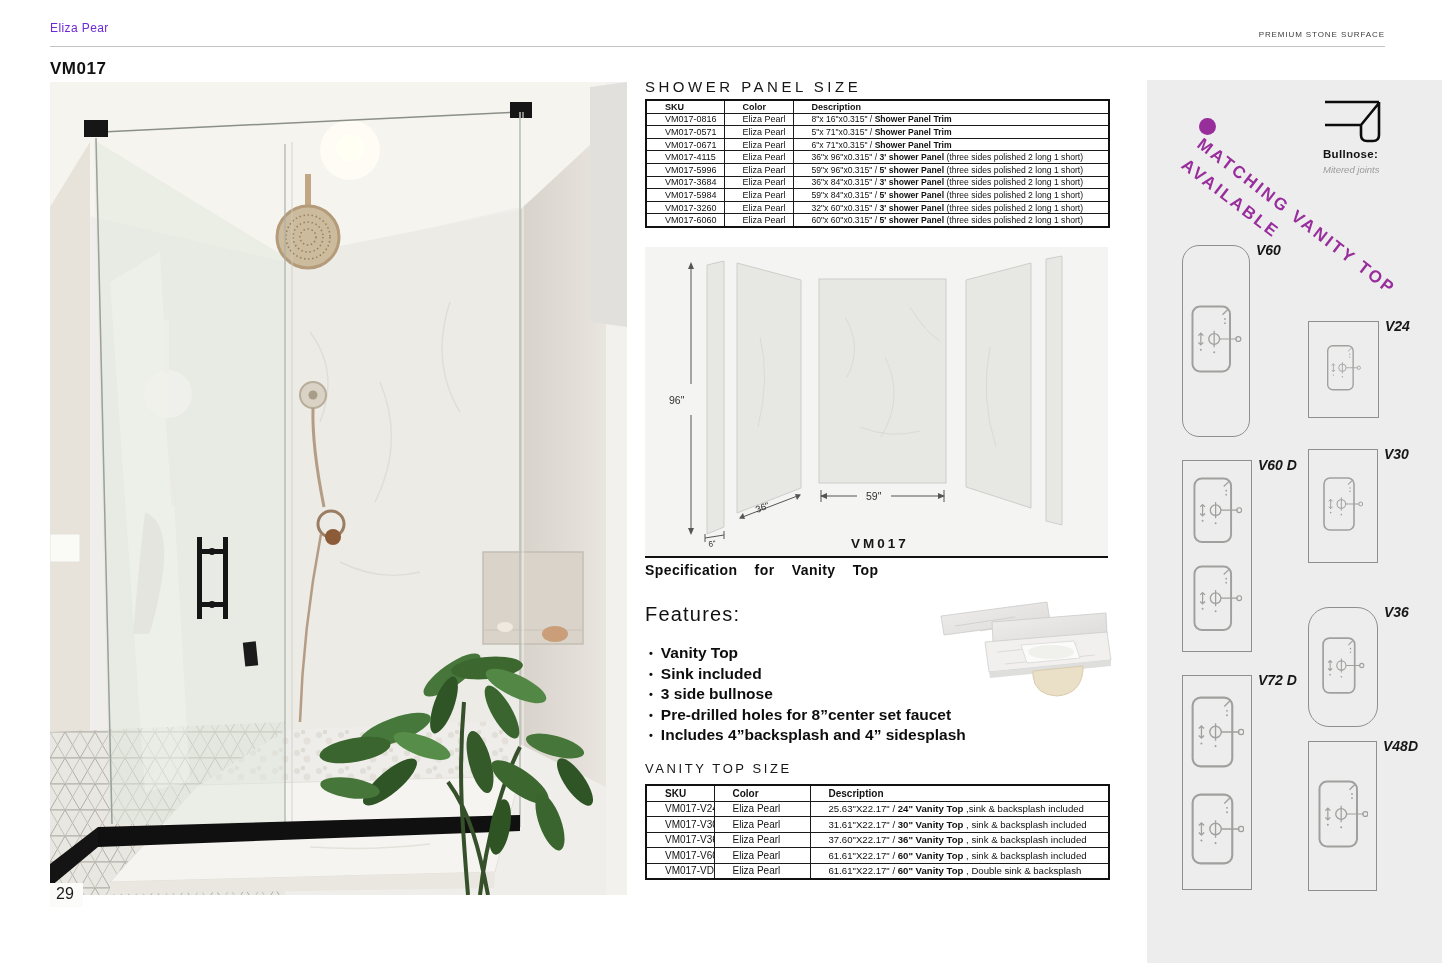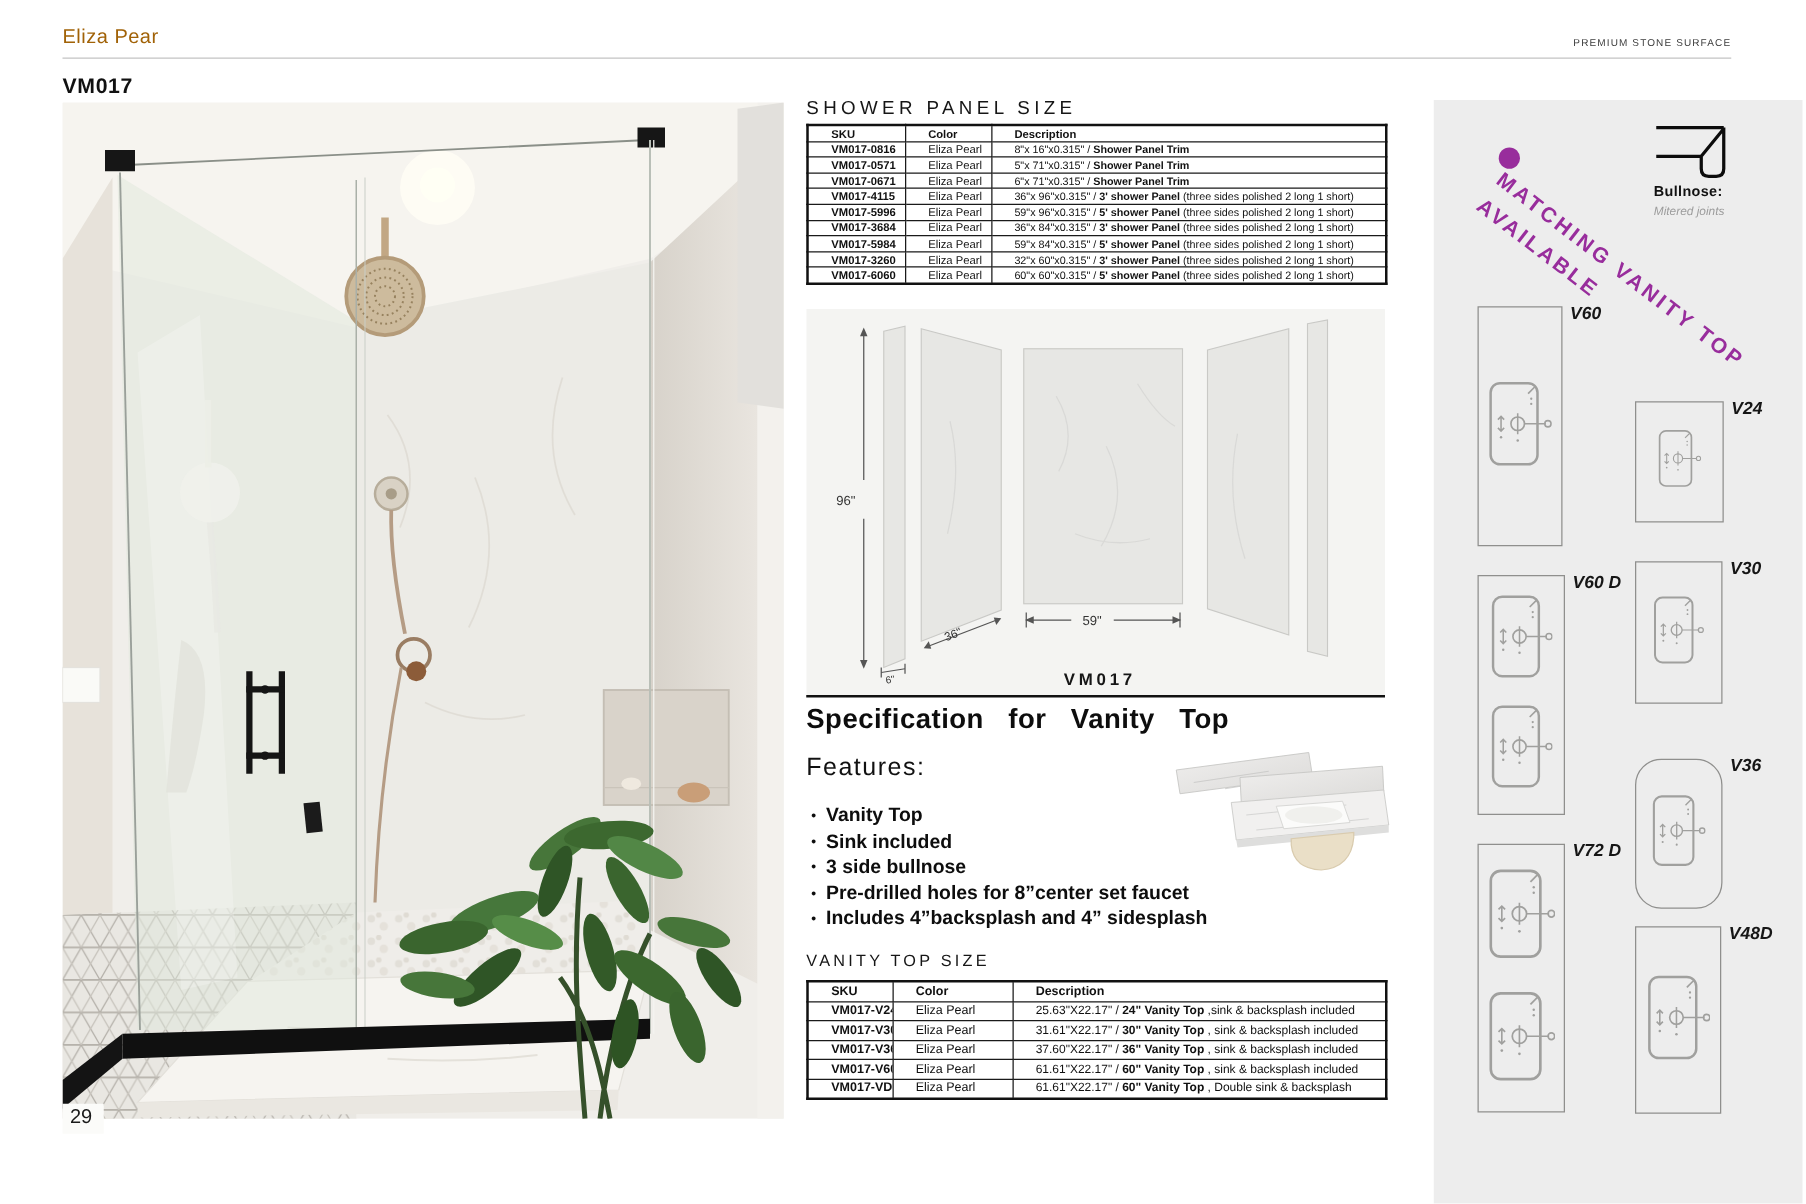--- a/index.html
+++ b/index.html
@@ -1,51 +1,51 @@
 <!DOCTYPE html>
 <html><head>
 <meta charset="utf-8">
 <style>
   html,body{margin:0;padding:0;background:#fff}
   .page{position:relative;width:1445px;height:963px;background:#fff;overflow:hidden;
         font-family:"Liberation Sans",sans-serif;color:#111}
 
   
-  .brand{position:absolute;left:50px;top:21px;font-size:16px;letter-spacing:.4px;color:#a16207}
+  .brand{position:absolute;left:50px;top:21px;font-size:12px;letter-spacing:.4px;color:#6d28d9}
   .tagline{position:absolute;right:60px;top:30px;font-size:8px;letter-spacing:.9px;color:#3c3c3c}
   .header-rule{position:absolute;left:50px;top:46px;width:1335px;height:1px;background:#c3c3c3}
   .model-code{position:absolute;left:50px;top:59px;font-size:17px;font-weight:bold;letter-spacing:.5px}
 
   
   .photo{position:absolute;left:50px;top:82px;width:577px;height:813px}
   .page-number{position:absolute;left:50px;top:883px;background:#fbfbf9;padding:2px 9px 4px 6px;
                font-size:16px;color:#1a1a1a}
 
   
   .mid-title{position:absolute;left:645px;font-size:15px;letter-spacing:3.5px;color:#161616}
   #shower-title{top:78px}
   #vanity-title{top:761px;font-size:13px;letter-spacing:2.6px}
 
   table.spec{position:absolute;border-collapse:collapse;table-layout:fixed;background:#fff;
              border:2px solid #111}
   table.spec th,table.spec td{border:1px solid #1a1a1a;padding:0 18px;text-align:left;
              vertical-align:middle;overflow:hidden;white-space:nowrap;font-weight:normal}
   table.spec th{font-weight:bold}
-  table.spec td.c-sku{font-weight:bold}
+  table.spec td.c-sku{font-weight:normal}
   #shower-table{left:645px;top:99px;width:463px;font-size:9px}
   #shower-table th,#shower-table td{height:11.6px}
   #shower-table .c-desc{font-size:8.6px}
   #vanity-table{left:645px;top:784px;width:463px;font-size:10px}
   #vanity-table th,#vanity-table td{height:14.5px}
   #vanity-table .c-desc{font-size:9.6px}
 
   .diagram{position:absolute;left:645px;top:247px;width:463px;height:309px}
   .divider{position:absolute;left:645px;top:556px;width:463px;height:2px;background:#111}
 
-  .spec-title{position:absolute;left:645px;top:562px;font-size:22px;font-weight:bold;
+  .spec-title{position:absolute;left:645px;top:562px;font-size:14px;font-weight:bold;
               word-spacing:13px;letter-spacing:.4px;color:#0d0d0d}
   .features-heading{position:absolute;left:645px;top:603px;font-size:20px;font-weight:normal;letter-spacing:1.2px}
   .features-list{position:absolute;left:649px;top:643px;margin:0;padding:0;list-style:none;
                  font-size:15.5px;font-weight:bold;line-height:20.5px;color:#0d0d0d}
   .features-list .dot{margin-right:8px;font-size:11px;vertical-align:1px}
   .vanity-photo{position:absolute;left:935px;top:596px;width:178px;height:106px}
 
   
   .right-panel{position:absolute;left:1147px;top:80px;width:295px;height:883px;background:#EDEDED}
   .bullnose-icon{position:absolute;left:176px;top:15px;width:62px;height:52px}
@@ -354,21 +354,21 @@
     <div class="bullnose-label">Bullnose:</div>
     <div class="bullnose-sub">Mitered joints</div>
 
     <div class="badge-dot" style="background: rgb(152, 45, 156);"></div>
     <div class="badge" style="color: rgb(152, 45, 156);">
       <div>MATCHING VANITY TOP</div>
       <div>AVAILABLE</div>
     </div>
 
     <div>
-        <div class="model-box" style="left: 35px; top: 165px; width: 66px; height: 190px;">
+        <div class="model-box" style="left: 35px; top: 165px; width: 66px; height: 190px; border-radius: 17px;">
           <div class="model-label">V60</div>
           <div class="model-sinks">
             <div><svg viewBox="0 0 62 84" width="51.666666666666664" height="70">
 <rect x="3" y="3" width="45" height="78" rx="9" fill="none" stroke="#a0a09e" stroke-width="2.4"></rect>
 <path d="M39,13 L46,6" stroke="#a0a09e" stroke-width="1.6" fill="none"></path>
 <circle cx="42" cy="18" r="1.1" fill="#a0a09e"></circle>
                 <circle cx="42" cy="23" r="1.1" fill="#a0a09e"></circle>
 <path d="M13,35 V49 M10,38 L13,35 L16,38 M10,46 L13,49 L16,46" stroke="#a0a09e" stroke-width="1.5" fill="none"></path>
 <circle cx="13" cy="55" r="1.2" fill="#a0a09e"></circle>
 <circle cx="29" cy="42" r="6.5" fill="none" stroke="#a0a09e" stroke-width="1.6"></circle>

